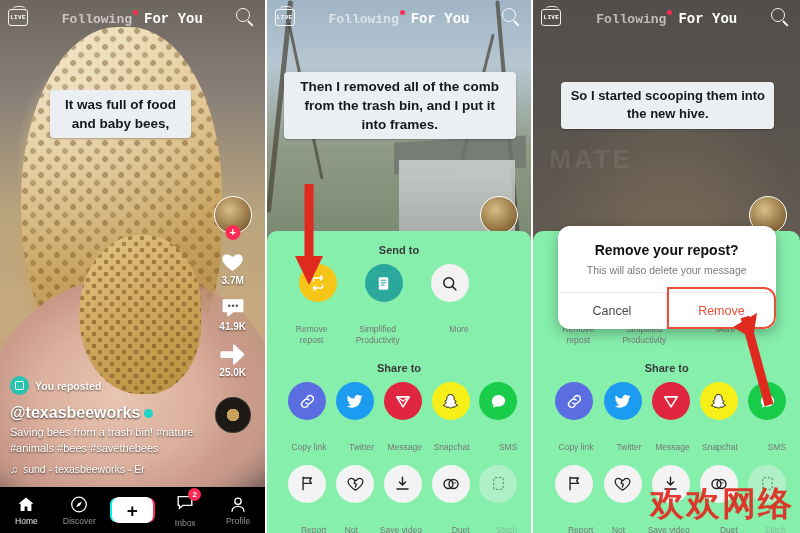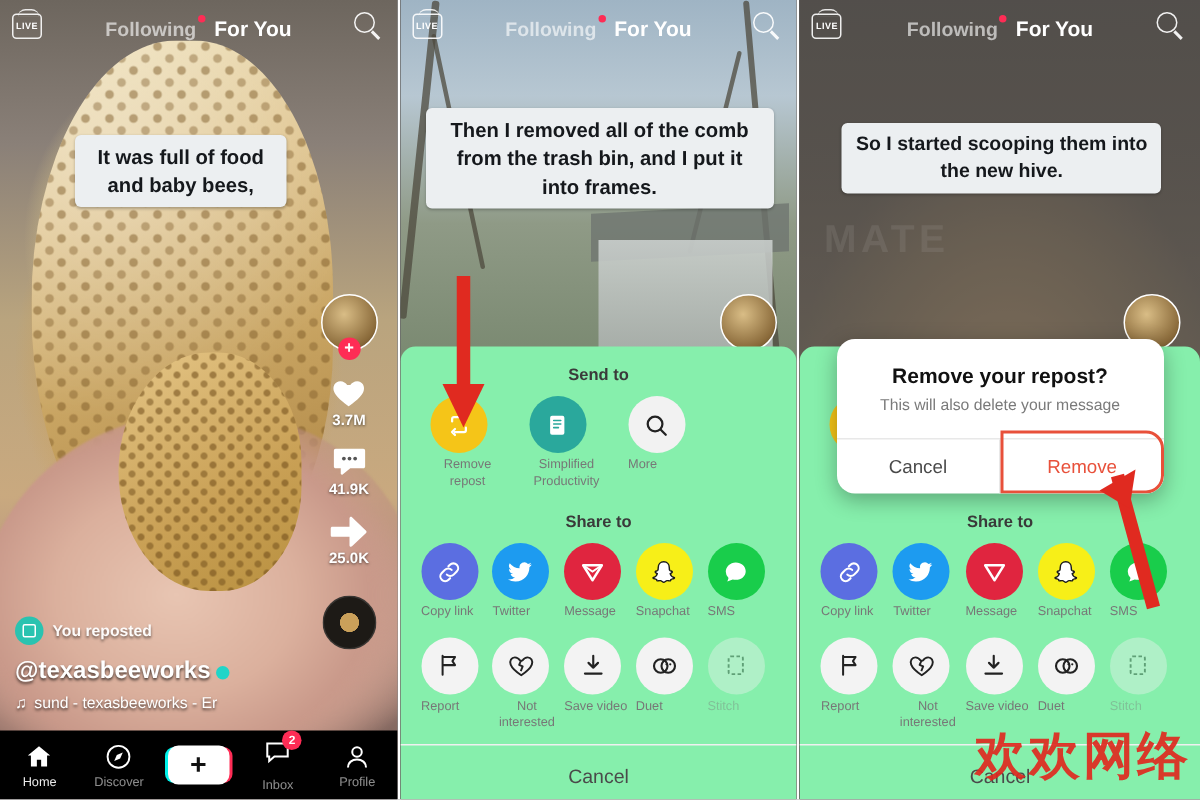--- a/index.html
+++ b/index.html
@@ -116,21 +116,21 @@
     position:absolute; left:6%; top:27%;
     font-size:26px; font-weight:bold; letter-spacing:3px;
     color:rgba(220,210,200,.18);
   }
   .scrim-modal{ position:absolute; inset:0; background:rgba(120,120,120,.55); }
 
   
   .topbar {
     position:absolute; left:0; right:0; top:6px; height:26px;
     display:flex; align-items:center; justify-content:center;
-    gap:12px; z-index:6;
+    gap:12px; z-index:6;font-family:Liberation Mono, monospace;
   }
   .live-badge {
     position:absolute; left:8px; top:3px;
     width:20px; height:17px;
     border:1.6px solid rgba(255,255,255,.9);
     border-radius:3px;
     display:flex; align-items:center; justify-content:center;
     color:#fff; font-size:6px; font-weight:bold; letter-spacing:.3px;
   }
   .live-badge::before{
@@ -248,21 +248,21 @@
     background:#86efac;border-radius:10px 10px 0 0;z-index:8;
     padding:9px 0 0;
   }
   .p2 .sheet{ top:231px; }
   .p3 .sheet{ top:231px; }
   .sheet-title{ text-align:center;font-size:11px;color:#3a3a3a;font-weight:bold;margin:4px 0 8px; }
   .row{ display:flex; align-items:flex-start; padding:0 12px; gap:2px; }
   .row.send{ justify-content:flex-start; gap:16px; padding-left:20px;}
   .row.share{ justify-content:space-between; padding:0 14px;}
   .row.actions{ justify-content:space-between; padding:0 14px; margin-top:12px;}
-  .cell{ width:50px; display:flex;flex-direction:column;align-items:flex-start;gap:2px; }
+  .cell{ width:50px; display:flex;flex-direction:column;align-items:flex-end;gap:22px; }
   .cell-lbl{ font-size:8.5px;color:#777;text-align:center;line-height:1.25; }
   .circle{ width:38px;height:38px;border-radius:50%;display:flex;align-items:center;justify-content:center; }
   .c-gray{ background:#f2f2f2; }
   .c-yellow{ background:#f5c518; }
   .c-teal{ background:#2aa89c; }
   .c-blue{ background:#5b6ee1; }
   .c-twit{ background:#1d9bf0; }
   .c-msg{ background:#e0253f; }
   .c-snap{ background:#f7ef18; }
   .c-sms{ background:#19cd4b; }
@@ -358,20 +358,21 @@
       <div class="repost-row">
         <span class="repost-chip">
             <i></i>
           </span>
         <span class="repost-txt">You reposted</span>
       </div>
       <div class="uname">
         <span>@texasbeeworks</span>
         <span class="verified"></span>
       </div>
+      <div class="desc">Saving bees from a trash bin! #nature #animals #bees #savethebees</div>
       <div class="music">
         <span>♫</span>
         <span>sund - texasbeeworks - Er</span>
       </div>
     </div>
 
     <div class="navbar">
       <div class="nav-item">
         <svg class="nav-ico" viewBox="0 0 24 24">
           <path d="M12 3.2 2.6 11h2.6v9.2h5V14.6h3.6v5.6h5V11h2.6z" fill="#fff"></path>

